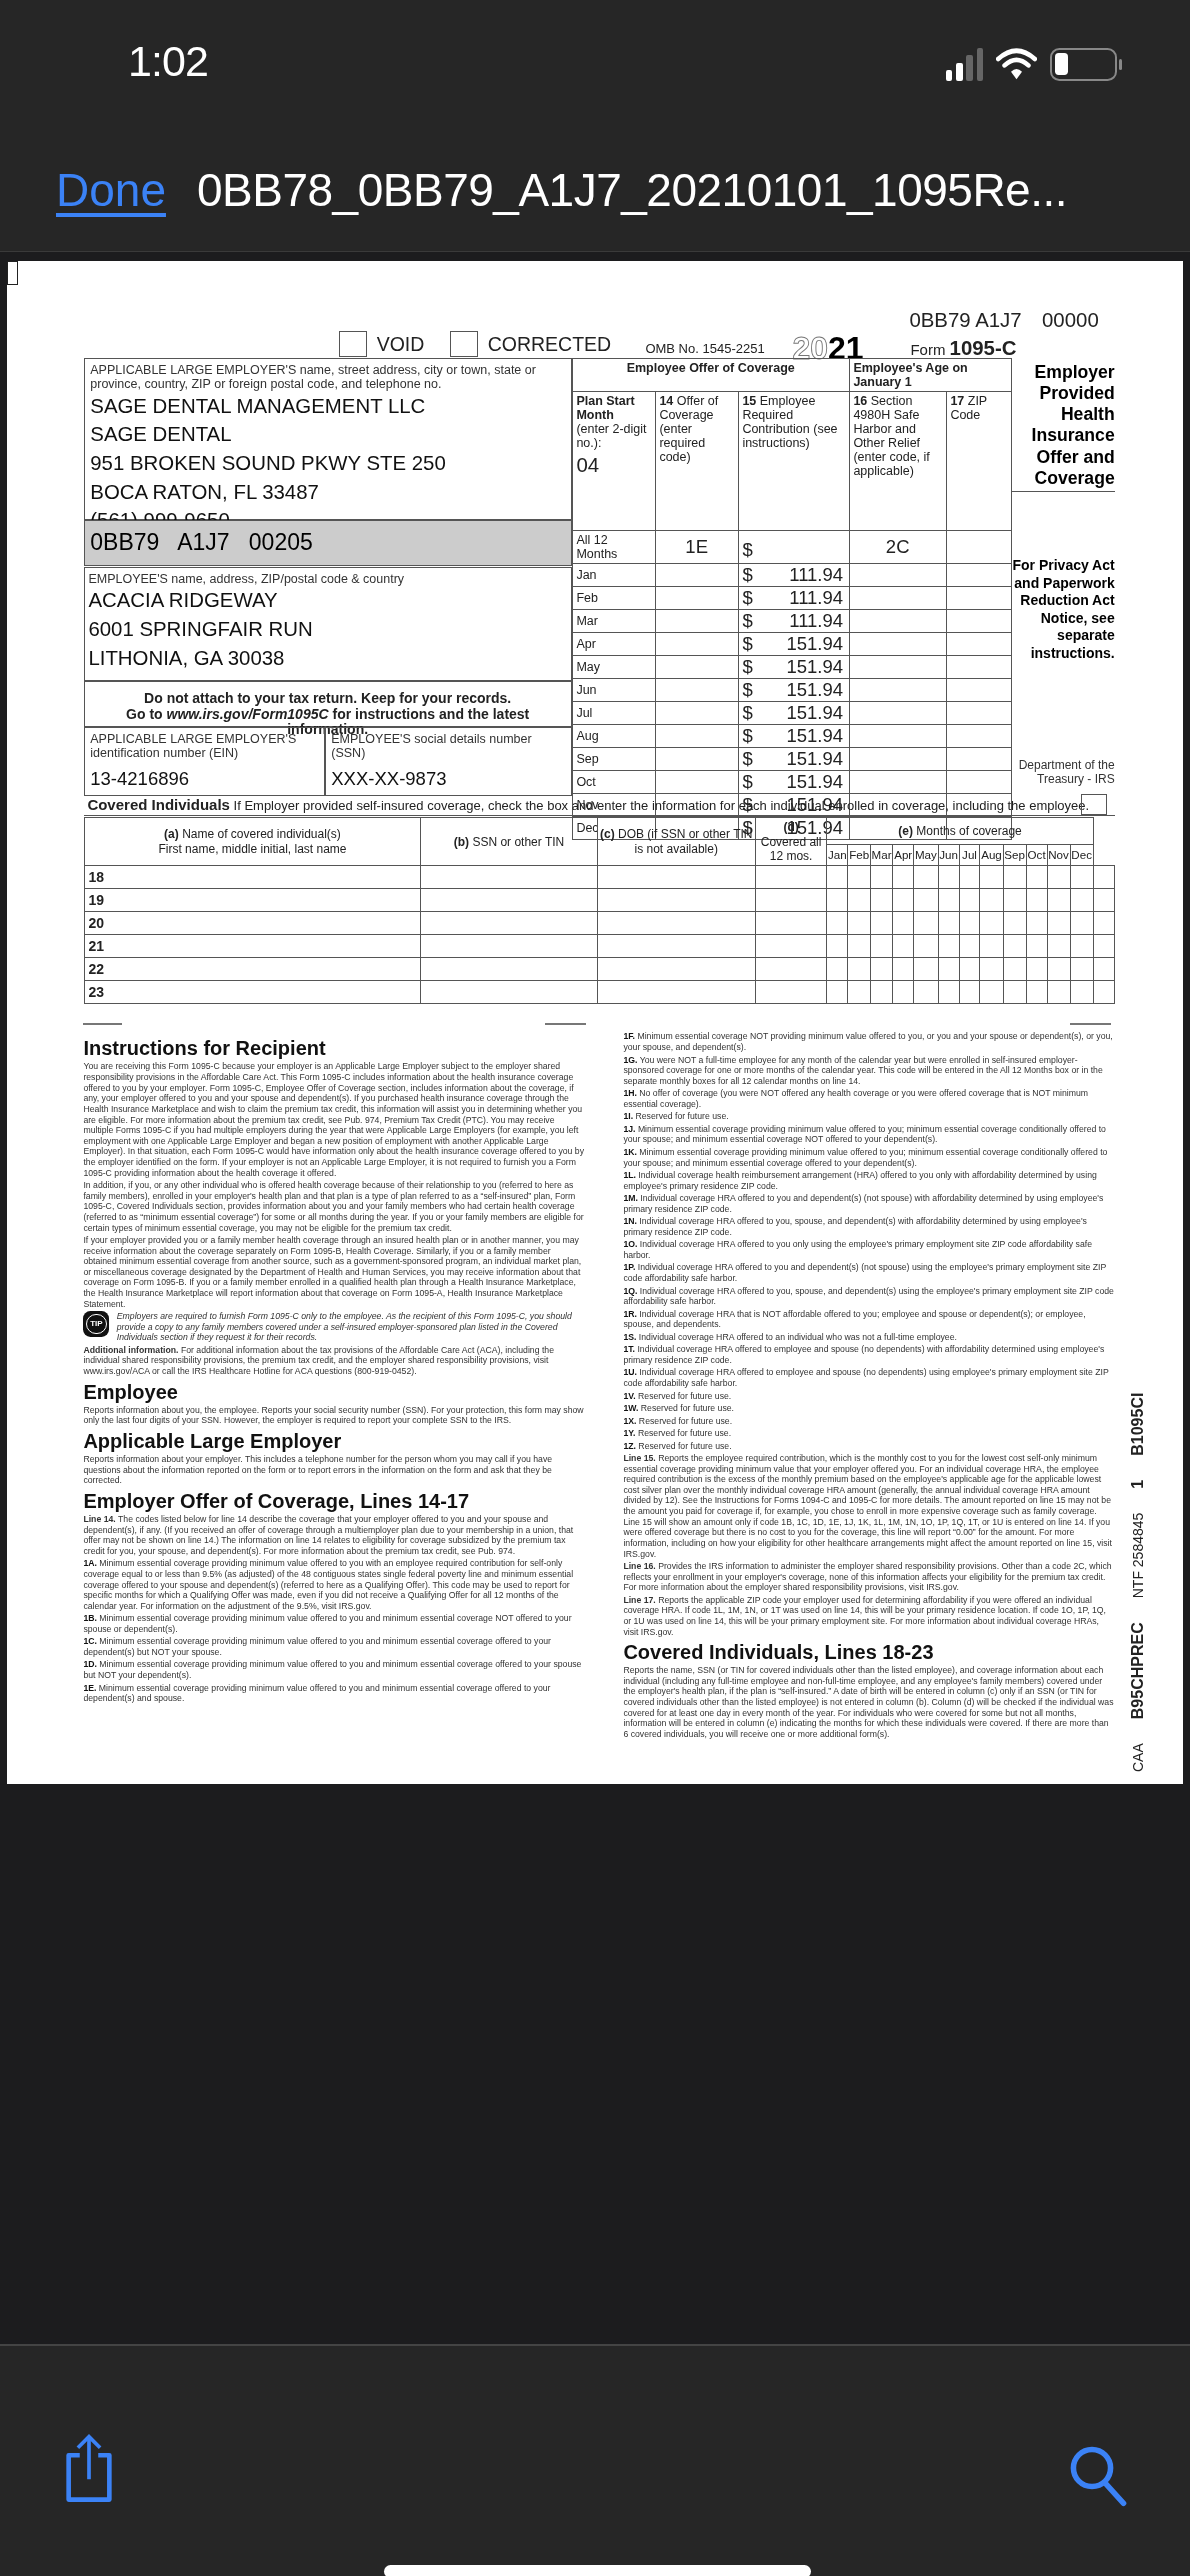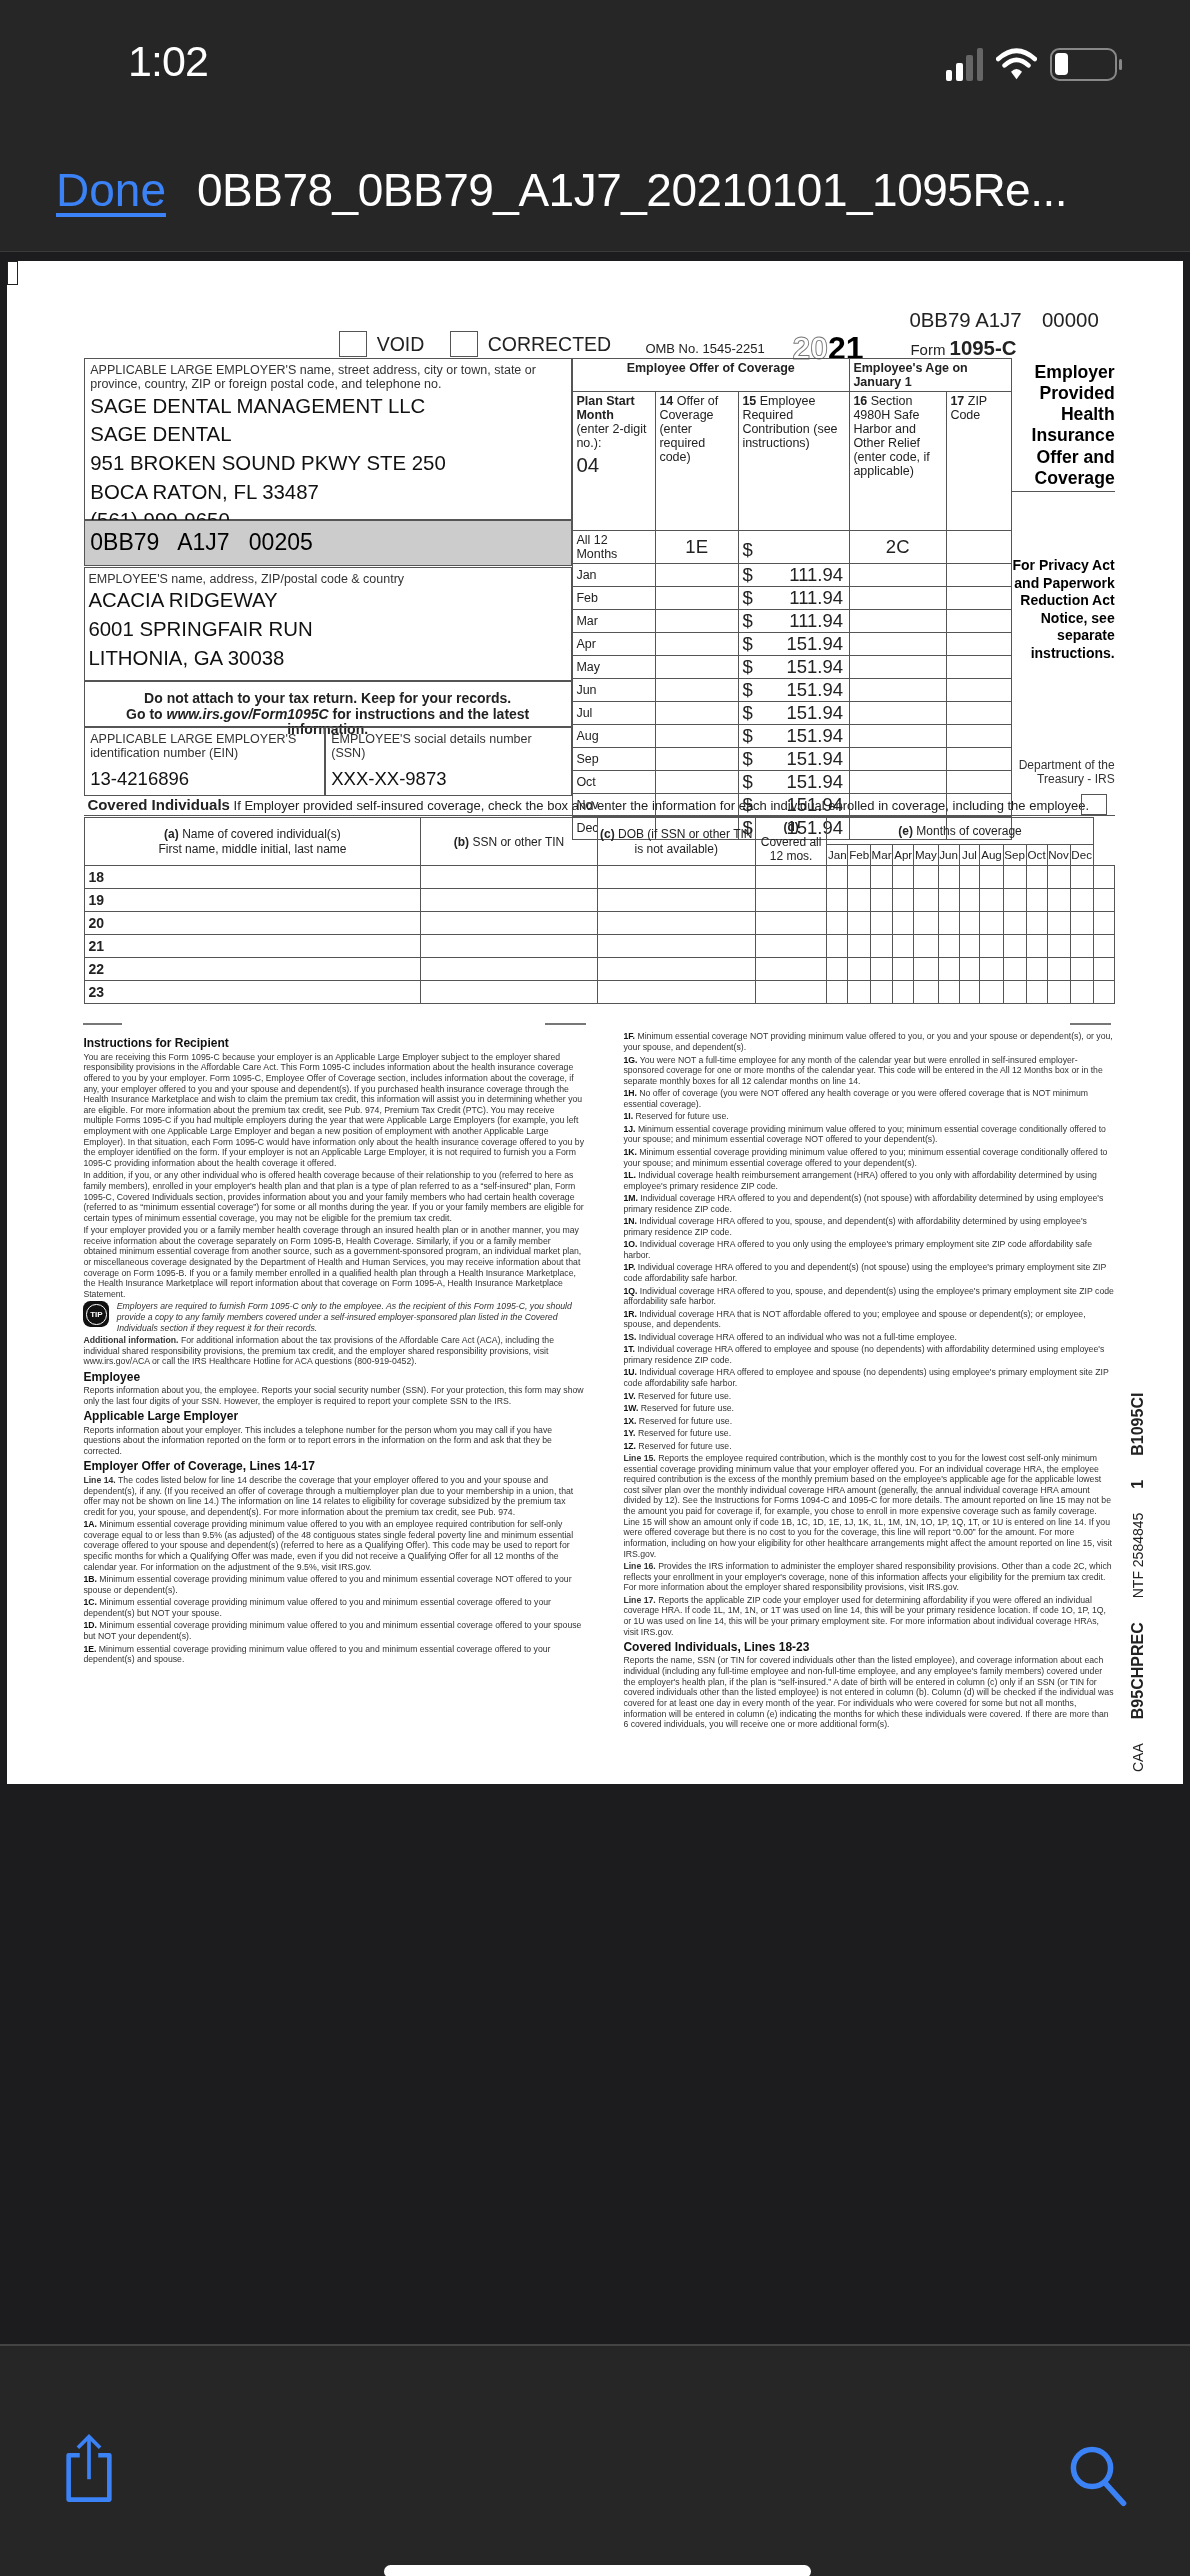--- a/index.html
+++ b/index.html
@@ -70,21 +70,21 @@
   .cov-table td, .cov-table th { border: 1.4px solid #555; font-size: 12px; font-weight: normal; color: #222; text-align: center; }
   .cov-table th { padding: 1.9px; line-height: 1.2; }
   .cov-table td { height: 23px; }
   .cov-table td.rn { text-align: left; font-size: 14px; font-weight: bold; padding-left: 3.7px; }
   .cov-table .mth { width: 19.5px; font-size: 11.6px; padding: 0; }
 
   .rule { position: absolute; height: 1.9px; background: #777; }
 
   .instr { position: absolute; font-size: 8.7px; line-height: 1.22; color: #333; }
   .instr p { margin-bottom: 1.9px; }
-  .instr h2 { font-size: 12px; color: #111; margin: 2.8px 0 0.9px; }
+  .instr h2 { font-size: 20px; color: #111; margin: 2.8px 0 0.9px; }
   .instr .code { font-weight: bold; color: #111; }
   .instr-left { left: 76px; top: 772px; width: 501px; }
   .instr-right { left: 616px; top: 770px; width: 491px; }
   .tip-row { display: flex; align-items: flex-start; gap: 7.4px; font-style: italic; }
   .tip-badge { flex: 0 0 26px; height: 26px; background: #111; color: #fff; border-radius: 7.4px; font-size: 8px; font-weight: bold; font-style: normal; display: flex; align-items: center; justify-content: center; }
   .tip-badge span { border: 1.4px solid #fff; border-radius: 50%; width: 20.4px; height: 20.4px; display: flex; align-items: center; justify-content: center; }
 
   .vertical-codes { position: absolute; left: 1122px; top: 1511px; transform: rotate(-90deg); transform-origin: left top; white-space: nowrap; font-size: 14px; color: #222; }
   .vertical-codes span { margin-right: 24px; }
   .vertical-codes b { font-size: 16px; }

